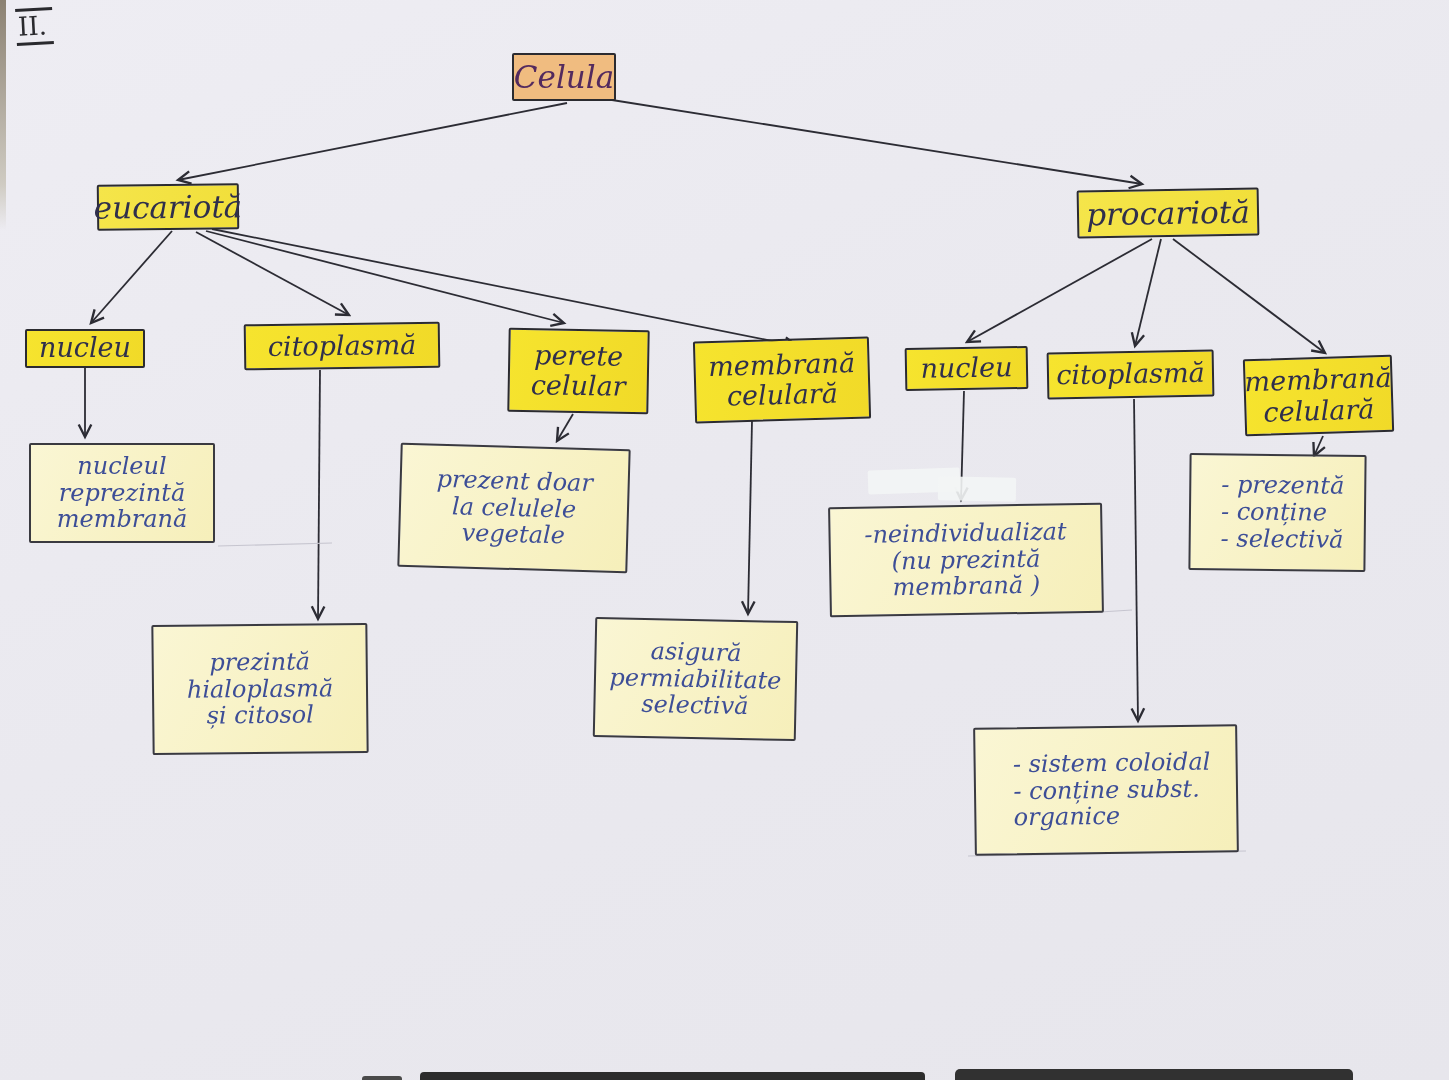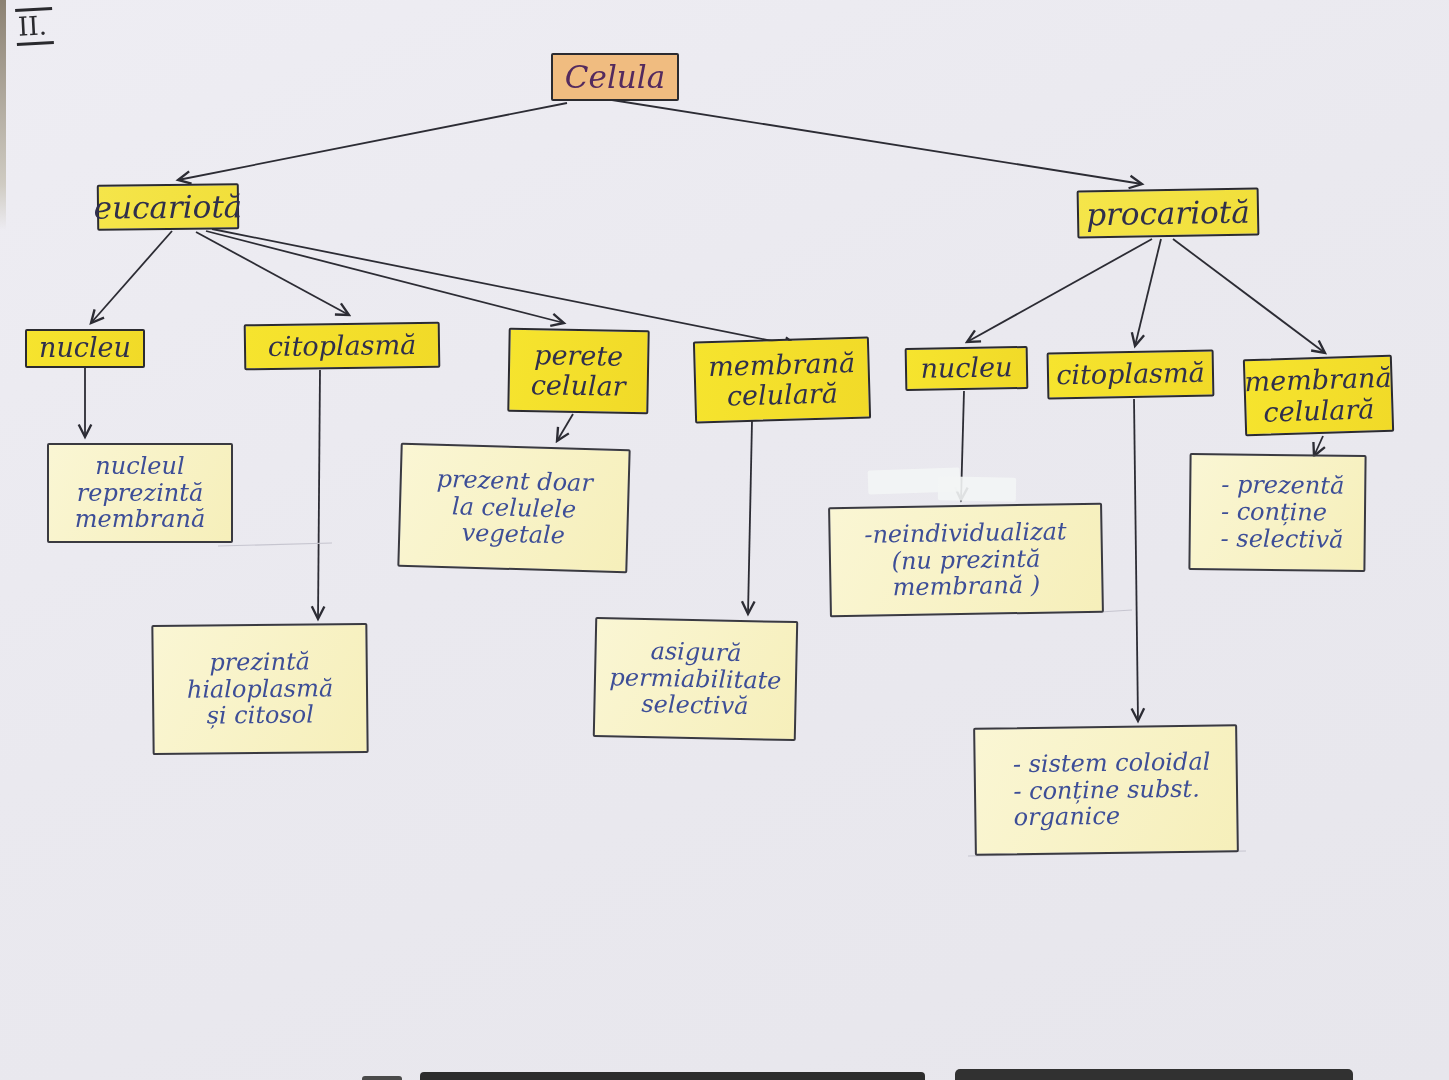--- a/index.html
+++ b/index.html
@@ -63,21 +63,21 @@
     <line class="faint" x1="218" y1="546" x2="332" y2="543"></line>
     <line class="faint" x1="1100" y1="612" x2="1132" y2="610"></line>
     <line class="faint" x1="968" y1="856" x2="1246" y2="851"></line>
   </svg>
 
   <div class="page-marker">II.</div>
 
   <div class="patch" style="left:868px;top:469px;width:92px;height:24px;transform:rotate(-2deg);"></div>
   <div class="patch" style="left:938px;top:477px;width:78px;height:24px;transform:rotate(1deg);"></div>
 
-  <div class="box root-box" style="left:551px;top:53px;width:128px;height:48px;">
+  <div class="box root-box" style="left:512px;top:53px;width:104px;height:48px;">
     <span class="box-text">Celula</span>
   </div>
 
   <div class="box branch-box" style="left:97px;top:184px;width:142px;height:46px;transform:rotate(-0.6deg);">
     <span class="box-text">eucariotă</span>
   </div>
   <div class="box branch-box" style="left:1077px;top:189px;width:182px;height:48px;transform:rotate(-1deg);">
     <span class="box-text">procariotă</span>
   </div>
 
@@ -100,21 +100,21 @@
     <span class="box-text">nucleu</span>
   </div>
   <div class="box label-box" style="left:1047px;top:351px;width:167px;height:47px;transform:rotate(-1deg);">
     <span class="box-text">citoplasmă</span>
   </div>
   <div class="box label-box" style="left:1244px;top:357px;width:149px;height:77px;transform:rotate(-1.8deg);">
     <span class="box-text">membrană
 celulară</span>
   </div>
 
-  <div class="box detail-box" style="left:47px;top:443px;width:186px;height:100px;">
+  <div class="box detail-box" style="left:29px;top:443px;width:186px;height:100px;">
     <span class="box-text">nucleul
 reprezintă
 membrană</span>
   </div>
   <div class="box detail-box" style="left:399px;top:446px;width:230px;height:124px;transform:rotate(1.6deg);">
     <span class="box-text">prezent doar
 la celulele
 vegetale</span>
   </div>
   <div class="box detail-box" style="left:829px;top:505px;width:274px;height:110px;transform:rotate(-1deg);">

